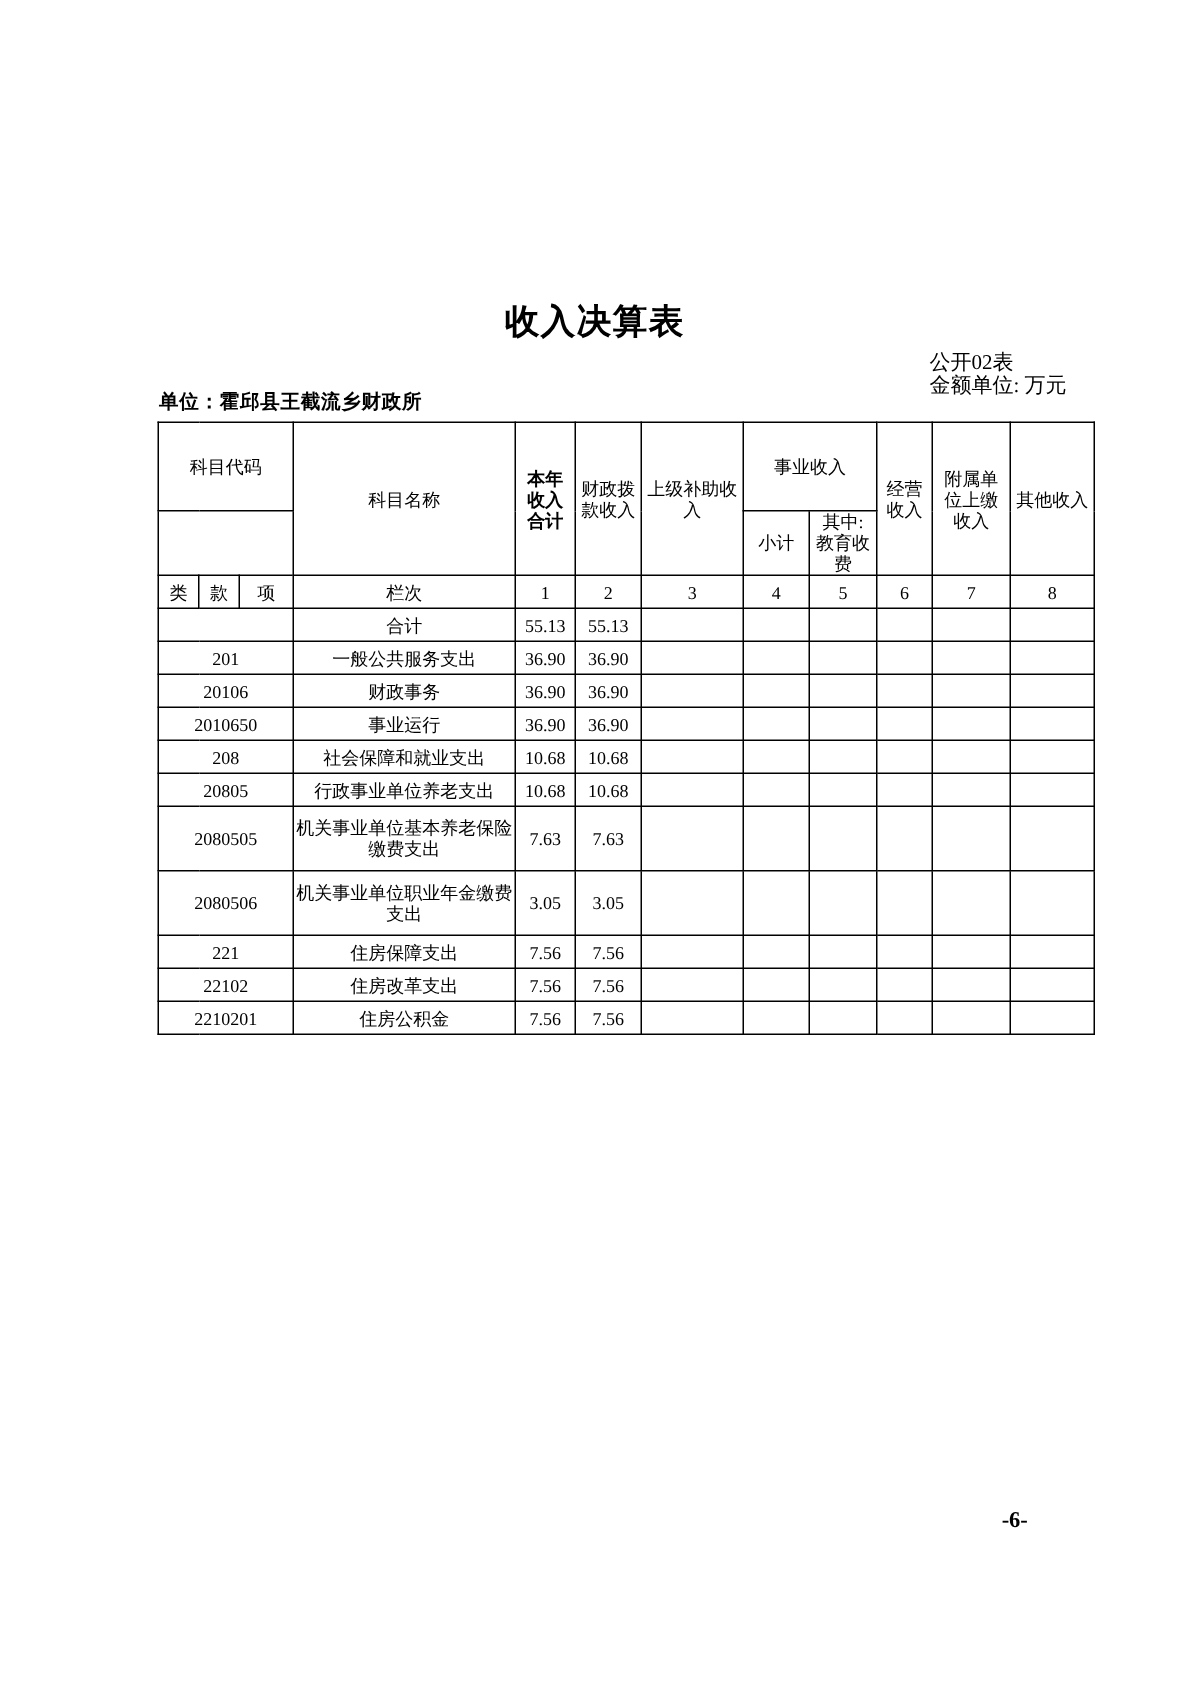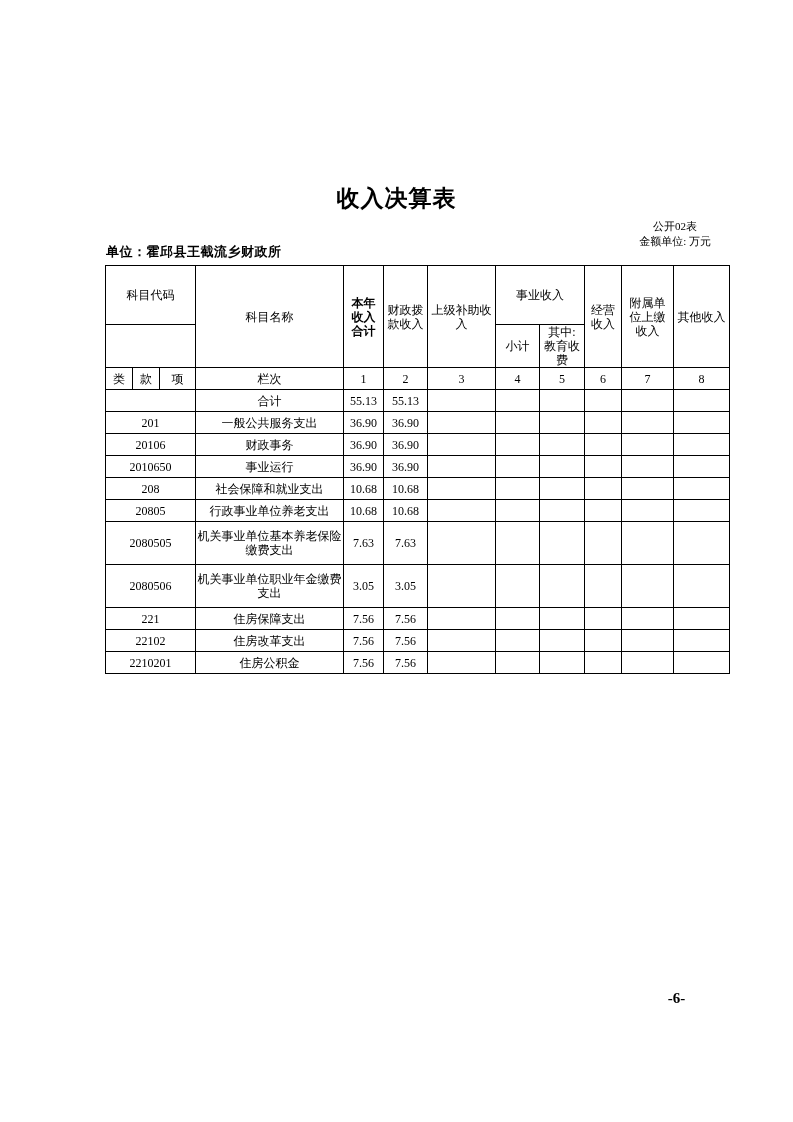--- a/index.html
+++ b/index.html
@@ -10,41 +10,41 @@
     width: 793px;
     height: 1122px;
     background: #ffffff;
     font-family: "Liberation Serif", serif;
     color: #000000;
     position: relative;
     overflow: hidden;
   }
   .page {
     position: absolute;
-    left: 0; top: 0;
+    left: 0; top: 16px;
     width: 793px;
     height: 911px;
   }
   .title {
     position: absolute;
     left: 0;
     top: 183px;
     width: 793px;
     text-align: center;
     font-size: 23px;
     font-weight: bold;
     letter-spacing: 1px;
     font-family: "Liberation Serif", serif;
   }
   .meta-right {
     position: absolute;
     right: 82px;
     top: 219px;
-    text-align: center;
-    font-size: 11px;
+    text-align: left;
+    font-size: 14px;
     line-height: 15px;
   }
   .meta-left {
     position: absolute;
     left: 106px;
     top: 243px;
     font-size: 13px;
     font-weight: bold;
     letter-spacing: 0.5px;
   }

